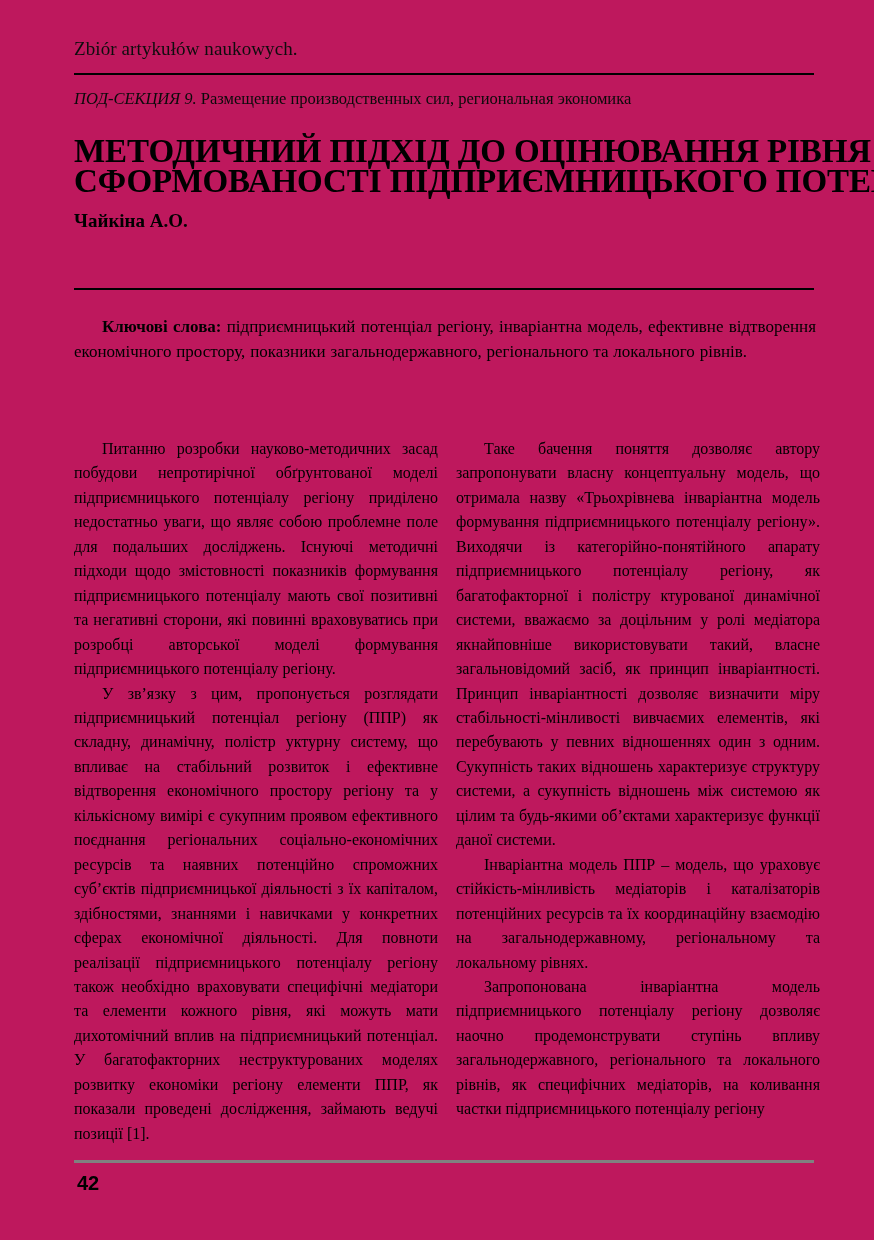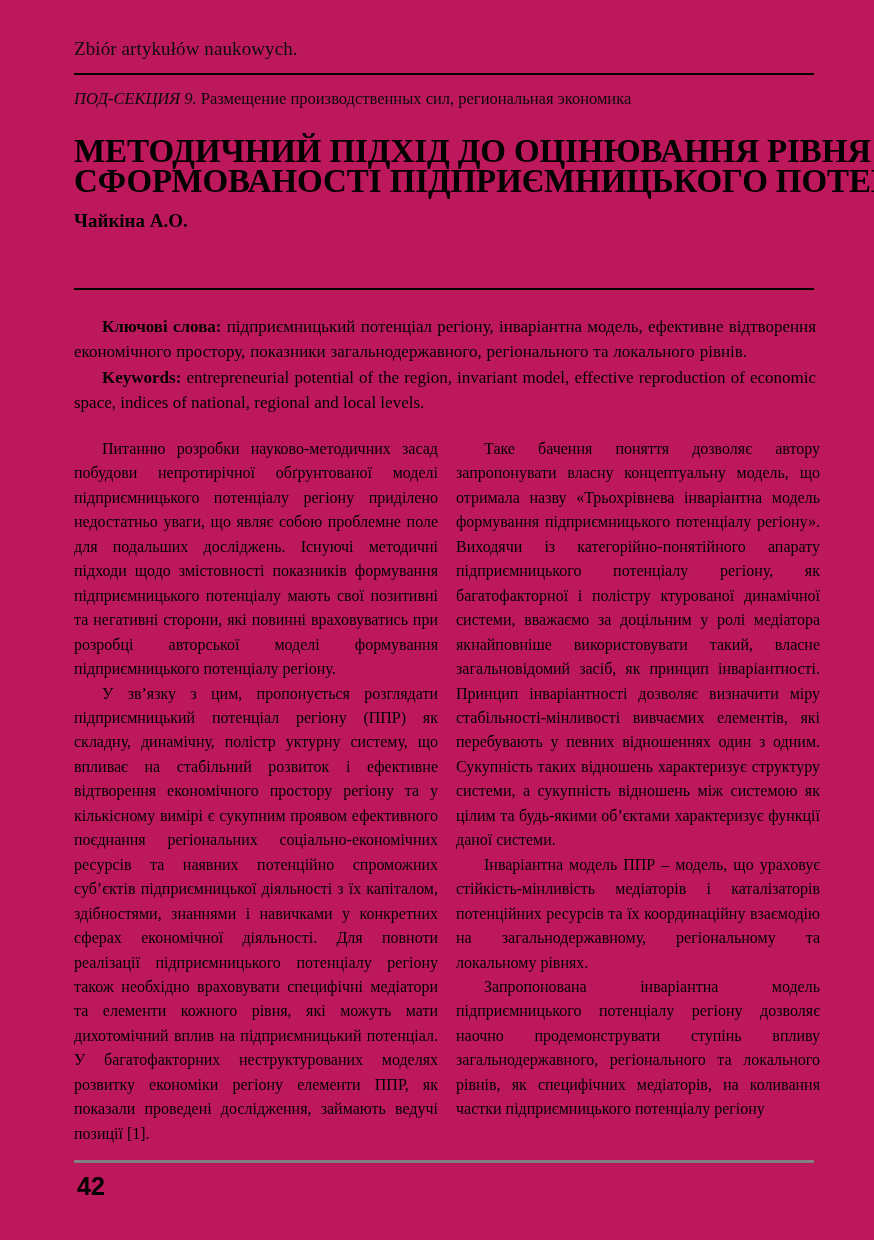--- a/index.html
+++ b/index.html
@@ -144,21 +144,21 @@
     top: 1160px;
     width: 740px;
     height: 3px;
     background: #808080;
   }
   .page-number {
     position: absolute;
     left: 77px;
     top: 1172px;
     font-family: "Liberation Sans", "DejaVu Sans", sans-serif;
-    font-size: 25px;
+    font-size: 20px;
     font-weight: bold;
     color: #000000;
   }
 </style>
 </head>
 <body>
 
 <div class="page">
 
   <div class="running-head">Zbiór artykułów naukowych.</div>
@@ -171,21 +171,20 @@
   <h1 class="doc-title">
     <span class="tline">МЕТОДИЧНИЙ ПІДХІД ДО ОЦІНЮВАННЯ РІВНЯ</span>
     <span class="tline">СФОРМОВАНОСТІ ПІДПРИЄМНИЦЬКОГО ПОТЕНЦІАЛУ</span>
   </h1>
 
   <div class="author-name">Чайкіна А.О.</div>
   <div class="rule-author"></div>
 
   <div class="kw-block">
     <p class="kw-para kw-uk"><span class="kw-lead">Ключові слова:</span><span> підприємницький потенціал регіону, інваріантна модель, ефективне відтворення економічного простору, показники загальнодержавного, регіонального та локального рівнів.</span></p>
-    <p class="kw-para"><span class="kw-lead">Keywords:</span><span> entrepreneurial potential of the region, invariant model, effective reproduction of economic space, indices of national, regional and local levels.</span></p>
   </div>
 
   <div class="col col-left">
     <p>Питанню розробки науково-методичних засад побудови непротирічної обґрунтованої моделі підприємницького потенціалу регіону приділено недостатньо уваги, що являє собою проблемне поле для подальших досліджень. Існуючі методичні підходи щодо змістовності показників формування підприємницького потенціалу мають свої позитивні та негативні сторони, які повинні враховуватись при розробці авторської моделі формування підприємницького потенціалу регіону.</p>
     <p>У зв’язку з цим, пропонується розглядати підприємницький потенціал регіону (ППР) як складну, динамічну, полістр уктурну систему, що впливає на стабільний розвиток і ефективне відтворення економічного простору регіону та у кількісному вимірі є сукупним проявом ефективного поєднання регіональних соціально-економічних ресурсів та наявних потенційно спроможних суб’єктів підприємницької діяльності з їх капіталом, здібностями, знаннями і навичками у конкретних сферах економічної діяльності. Для повноти реалізації підприємницького потенціалу регіону також необхідно враховувати специфічні медіатори та елементи кожного рівня, які можуть мати дихотомічний вплив на підприємницький потенціал. У багатофакторних неструктурованих моделях розвитку економіки регіону елементи ППР, як показали проведені дослідження, займають ведучі позиції [1].</p>
   </div>
 
   <div class="col col-right">
     <p>Таке бачення поняття дозволяє автору запропонувати власну концептуальну модель, що отримала назву «Трьохрівнева інваріантна модель формування підприємницького потенціалу регіону». Виходячи із категорійно-понятійного апарату підприємницького потенціалу регіону, як багатофакторної і полістру ктурованої динамічної системи, вважаємо за доцільним у ролі медіатора якнайповніше використовувати такий, власне загальновідомий засіб, як принцип інваріантності. Принцип інваріантності дозволяє визначити міру стабільності-мінливості вивчаємих елементів, які перебувають у певних відношеннях один з одним. Сукупність таких відношень характеризує структуру системи, а сукупність відношень між системою як цілим та будь-якими об’єктами характеризує функції даної системи.</p>
     <p>Інваріантна модель ППР – модель, що ураховує стійкість-мінливість медіаторів і каталізаторів потенційних ресурсів та їх координаційну взаємодію на загальнодержавному, регіональному та локальному рівнях.</p>

